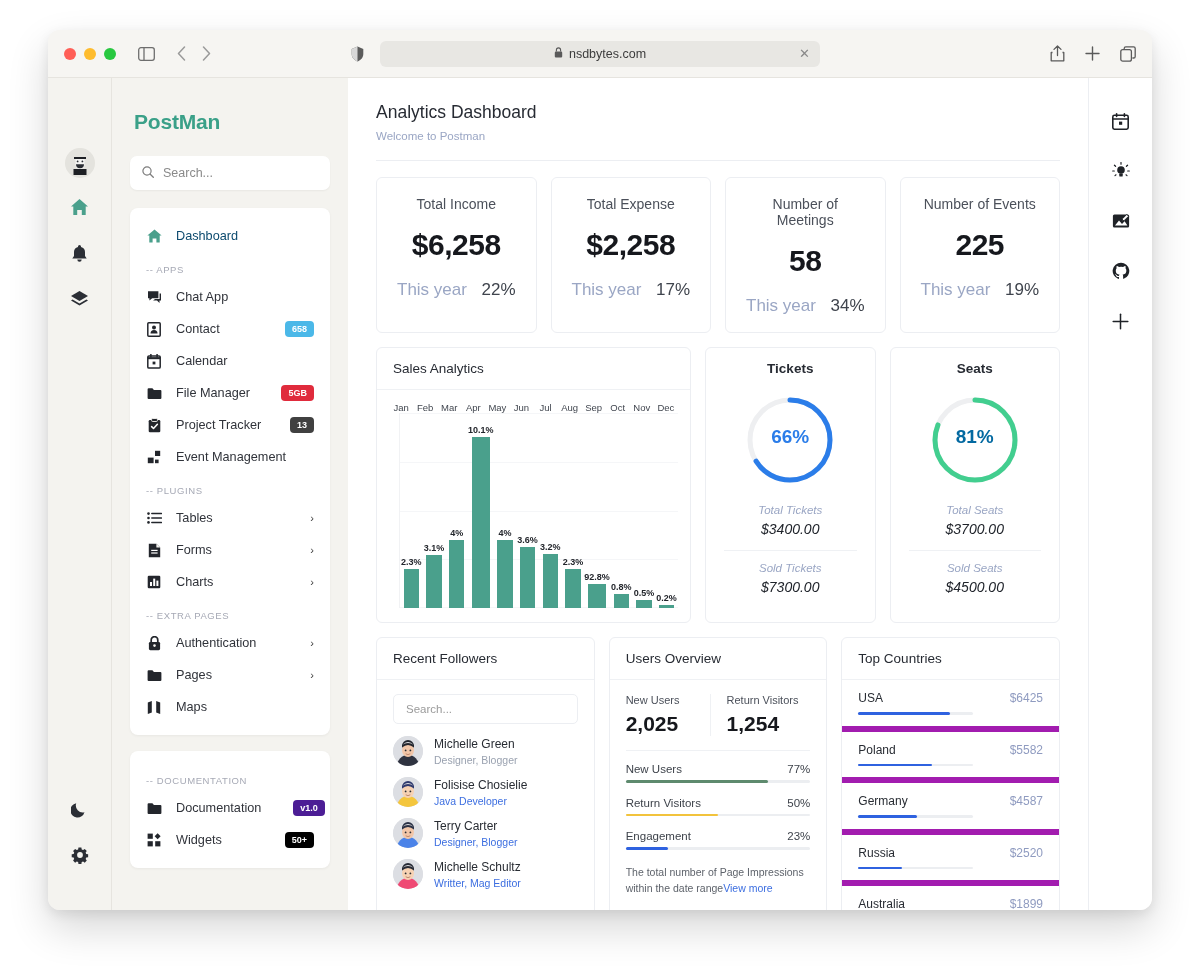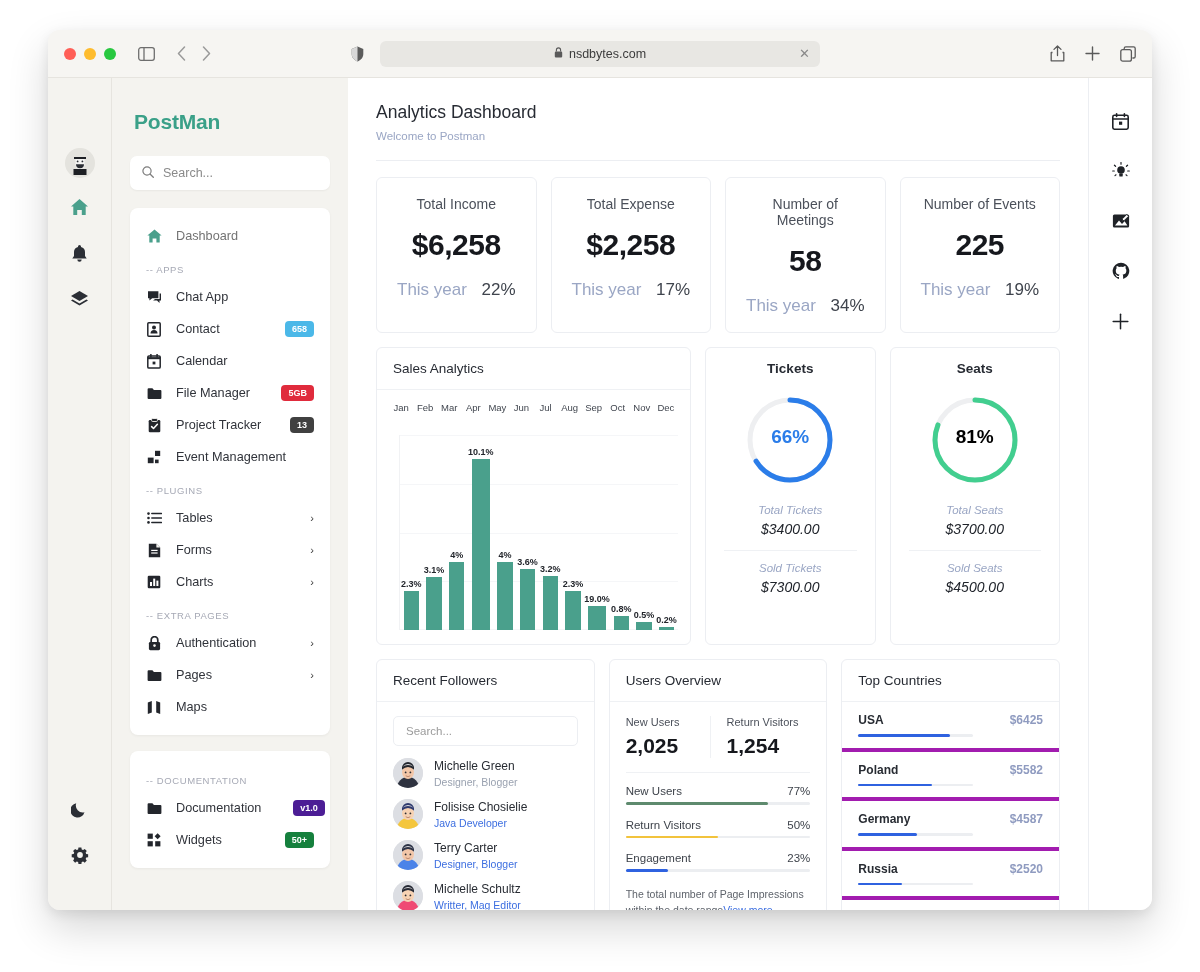--- a/index.html
+++ b/index.html
@@ -118,21 +118,21 @@
     padding: 12px 0;
     margin-bottom: 16px;
   }
   .navitem {
     display: flex; align-items: center;
     height: 32px; padding: 0 16px;
     gap: 14px;
     font-size: 12.7px; color: #30333a;
     position: relative;
   }
-  .navitem.active { color: #737373; }
+  .navitem.active { color: #0c4a6e; }
   .navitem .ico {
     width: 16px; display: flex; align-items: center; justify-content: center;
     flex: 0 0 16px;
   }
   .navitem .lbl { flex: 1; white-space: nowrap; }
   .sectionlabel {
     font-size: 9.5px; color: #a6a9b5; letter-spacing: 0.6px;
     padding: 12px 16px 6px 16px;
     text-transform: uppercase;
   }
@@ -170,21 +170,21 @@
   .stat-foot .k { color: #9aa6c4; }
   .stat-foot .v { color: #3f444d; }
 
   
   .sales { width: 315px; flex: 0 0 315px; }
   .card-head {
     padding: 13px 16px; font-size: 13.5px; color: #272b33;
     border-bottom: 1px solid #eff1f4;
   }
   .chart-wrap { padding: 12px 12px 14px 12px; }
-  .months { display: flex; font-size: 9.5px; color: #41464f; margin-bottom: 22px; }
+  .months { display: flex; font-size: 9.5px; color: #41464f; margin-bottom: 0; }
   .months span { flex: 1; text-align: center; }
   .plot {
     position: relative; height: 195px;
     border-left: 1px solid #f1f2f4;
     margin-left: 10px;
   }
   .gridline { position: absolute; left: 0; right: 0; height: 1px; background: #f5f6f8; }
   .bars { position: absolute; left: 0; right: 0; bottom: 0; top: 0; display: flex; align-items: flex-end; }
   .barcol { flex: 1; display: flex; flex-direction: column; align-items: center; justify-content: flex-end; height: 100%; position: relative; }
   .bar { width: 68%; background: #4aa08c; }
@@ -226,21 +226,21 @@
   .uo-v { font-size: 21px; font-weight: bold; color: #16181d; margin-top: 6px; }
   .uo-div { height: 1px; background: #eff1f4; margin: 14px 0 12px 0; }
   .prog-row { margin-bottom: 14px; }
   .prog-head { display: flex; justify-content: space-between; font-size: 11.5px; color: #3e434b; margin-bottom: 5px; }
   .prog-track { height: 2.5px; background: #eceef1; border-radius: 2px; }
   .prog-fill { height: 100%; border-radius: 2px; }
   .uo-note { font-size: 10.5px; color: #5e636b; line-height: 1.55; margin-top: 4px; }
   .uo-note a { color: #3c6ee0; text-decoration: none; }
 
   
-  .ctry { padding: 11px 16px; border-bottom: 4px solid #a21caf; font-weight: bold; }
+  .ctry { padding: 11px 16px; border-bottom: 6px solid #a21caf; }
   .ctry-top { display: flex; justify-content: space-between; align-items: baseline; }
   .ctry-name { font-size: 12px; color: #282c33; }
   .ctry-val { font-size: 12px; color: #8f9bc0; }
   .ctry-track { height: 2.5px; background: #eceef1; margin-top: 7px; width: 115px; border-radius: 2px; }
   .ctry-fill { height: 100%; background: #2f62e0; border-radius: 2px; }
 
   
   .rightrail {
     width: 64px; flex: 0 0 64px;
     background: #ffffff;
@@ -549,21 +549,21 @@
           <div class="navitem">
             <span class="ico">
               <svg width="14" height="14" viewBox="0 0 14 14">
                 <rect x="0.6" y="0.6" width="5.2" height="5.2" fill="#23262c"></rect>
                 <rect x="0.6" y="8.2" width="5.2" height="5.2" fill="#23262c"></rect>
                 <path d="M10.6 0.2 L13.6 3.2 L10.6 6.2 L7.6 3.2 Z" fill="#23262c"></path>
                 <rect x="8.2" y="8.2" width="5.2" height="5.2" fill="#23262c"></rect>
               </svg>
             </span>
             <span class="lbl">Widgets</span>
-            <span class="badge" style="background: #15803d;">50+</span>
+            <span class="badge" style="background: #000000;">50+</span>
           </div>
         </div>
     </div>
 
     <div class="content">
       <div class="page-title">Analytics Dashboard</div>
       <div class="page-sub">Welcome to Postman</div>
       <div class="hr"></div>
 
       <div class="row" id="statrow">
@@ -652,21 +652,21 @@
                   </div>
                   <div class="barcol">
                     <div class="barlabel">3.2%</div>
                     <div class="bar" style="height: 27.8261%; background: rgb(74, 160, 140);"></div>
                   </div>
                   <div class="barcol">
                     <div class="barlabel">2.3%</div>
                     <div class="bar" style="height: 20%; background: rgb(74, 160, 140);"></div>
                   </div>
                   <div class="barcol">
-                    <div class="barlabel">19.0%</div>
+                    <div class="barlabel">92.8%</div>
                     <div class="bar" style="height: 12.1739%; background: rgb(74, 160, 140);"></div>
                   </div>
                   <div class="barcol">
                     <div class="barlabel">0.8%</div>
                     <div class="bar" style="height: 6.95652%; background: rgb(74, 160, 140);"></div>
                   </div>
                   <div class="barcol">
                     <div class="barlabel">0.5%</div>
                     <div class="bar" style="height: 4.34783%; background: rgb(74, 160, 140);"></div>
                   </div>
@@ -698,21 +698,21 @@
                 <div class="v">$7300.00</div>
               </div>
             </div>
             <div class="card donutcard">
               <div class="donut-title">Seats</div>
               <div class="donut-holder">
                 <svg width="96" height="96" viewBox="0 0 96 96">
                   <circle cx="48" cy="48" r="40" fill="none" stroke="#eeeff1" stroke-width="5"></circle>
                   <circle cx="48" cy="48" r="40" fill="none" stroke="#42ce8f" stroke-width="5" stroke-linecap="round" stroke-dasharray="203.6 251.3" transform="rotate(-90 48 48)"></circle>
                 </svg>
-                <div class="donut-pct" style="color:#000000">81%</div>
+                <div class="donut-pct" style="color:#0369a1">81%</div>
               </div>
               <div class="donut-stat">
                 <div class="k">Total Seats</div>
                 <div class="v">$3700.00</div>
               </div>
               <div class="donut-div"></div>
               <div class="donut-stat" style="padding-top:0">
                 <div class="k">Sold Seats</div>
                 <div class="v">$4500.00</div>
               </div>

